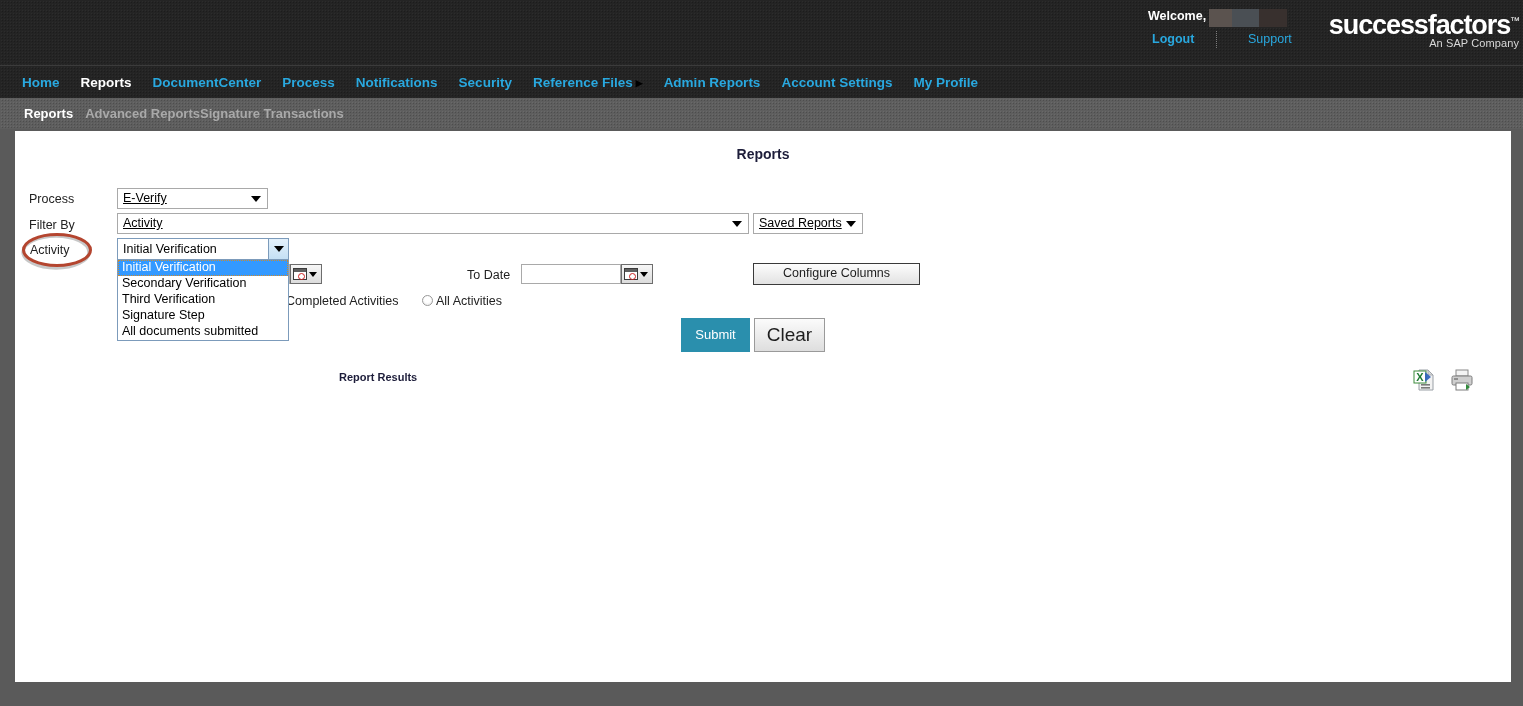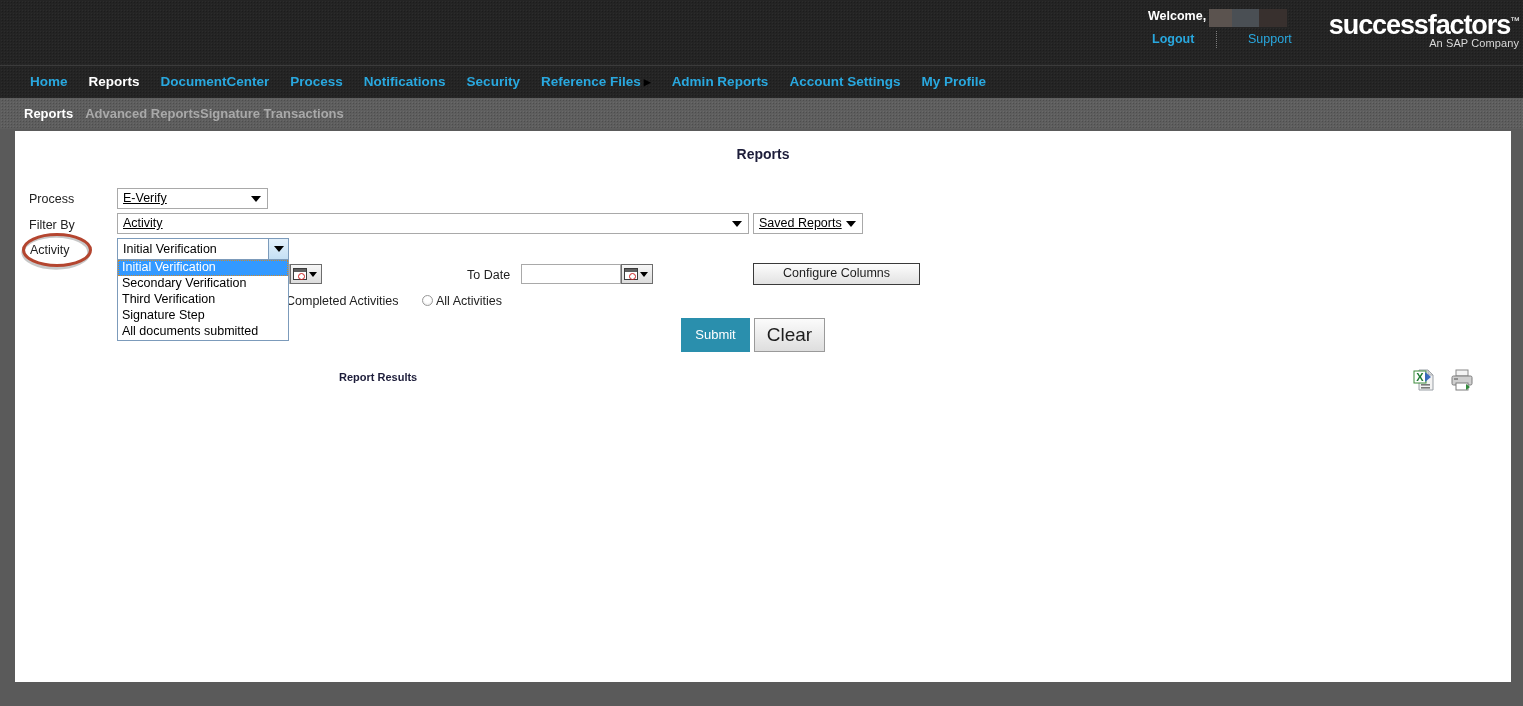--- a/index.html
+++ b/index.html
@@ -100,24 +100,24 @@
 
   
   #mainnav {
     position: absolute;
     left: 0; top: 65px;
     width: 1523px; height: 33px;
     border-top: 1px solid #3b3b3b;
   }
   #mainnav ul {
     list-style: none;
-    margin: 8px;
+    margin: 0;
     padding: 0 0 0 22px;
     display: flex;
-    align-items: flex-start;
+    align-items: center;
     height: 33px;
   }
   #mainnav li {
     margin-right: 21px;
     font-size: 13.5px;
     font-weight: bold;
     color: #29a8df;
     white-space: nowrap;
     cursor: pointer;
   }

